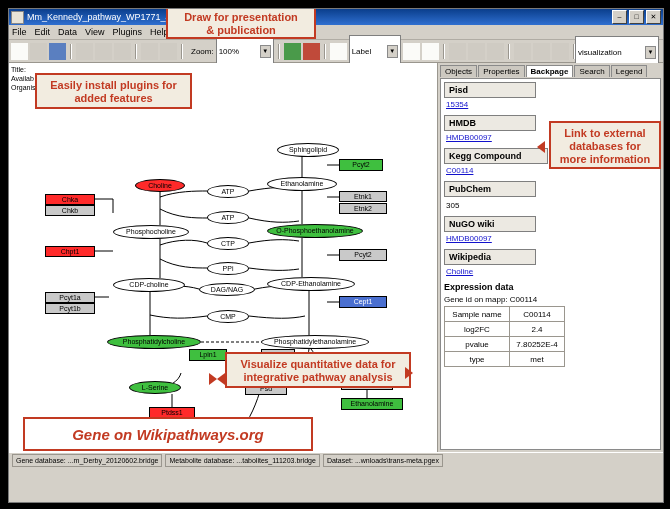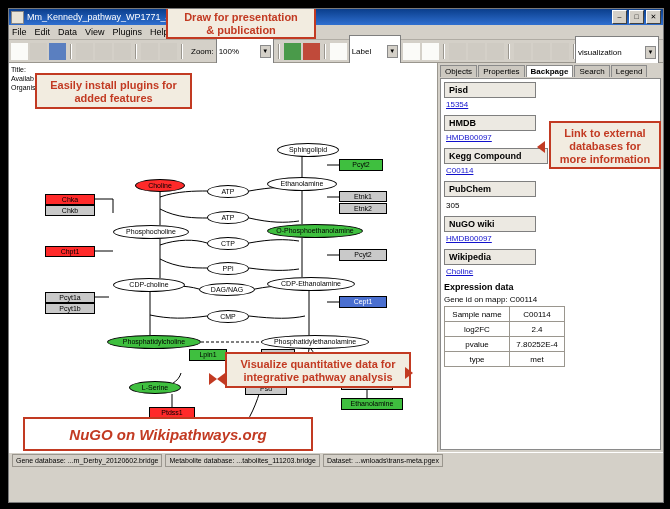--- a/index.html
+++ b/index.html
@@ -381,21 +381,21 @@
   </div>
 
   <div class="callout" style="left:157px;top:-4px;width:150px;height:34px;">Draw for presentation<br>&amp; publication</div>
 
   <div class="callout" style="left:26px;top:64px;width:157px;height:36px;">Easily install plugins for<br>added features</div>
 
   <div class="callout" style="left:540px;top:112px;width:112px;height:48px;">Link  to external<br>databases  for<br>more information</div>
 
   <div class="callout" style="left:216px;top:343px;width:186px;height:36px;">Visualize quantitative data  for<br>integrative pathway analysis</div>
 
-  <div class="callout wiki" style="left:14px;top:408px;width:290px;height:34px;display:flex;align-items:center;justify-content:center;">NuGO on Wikipathways.org</div>
+  <div class="callout wiki" style="left:14px;top:408px;width:290px;height:34px;display:flex;align-items:center;justify-content:center;">Gene on Wikipathways.org</div>
 
   <svg class="red-arrow" style="left:0;top:0;width:654px;height:493px;pointer-events:none">
     <g fill="#c23a22">
       <polygon points="200,364 208,370 200,376"></polygon>
       <polygon points="216,364 208,370 216,376"></polygon>
       <polygon points="396,358 404,364 396,370"></polygon>
       <polygon points="536,132 528,138 536,144"></polygon>
     </g>
   </svg>
 

